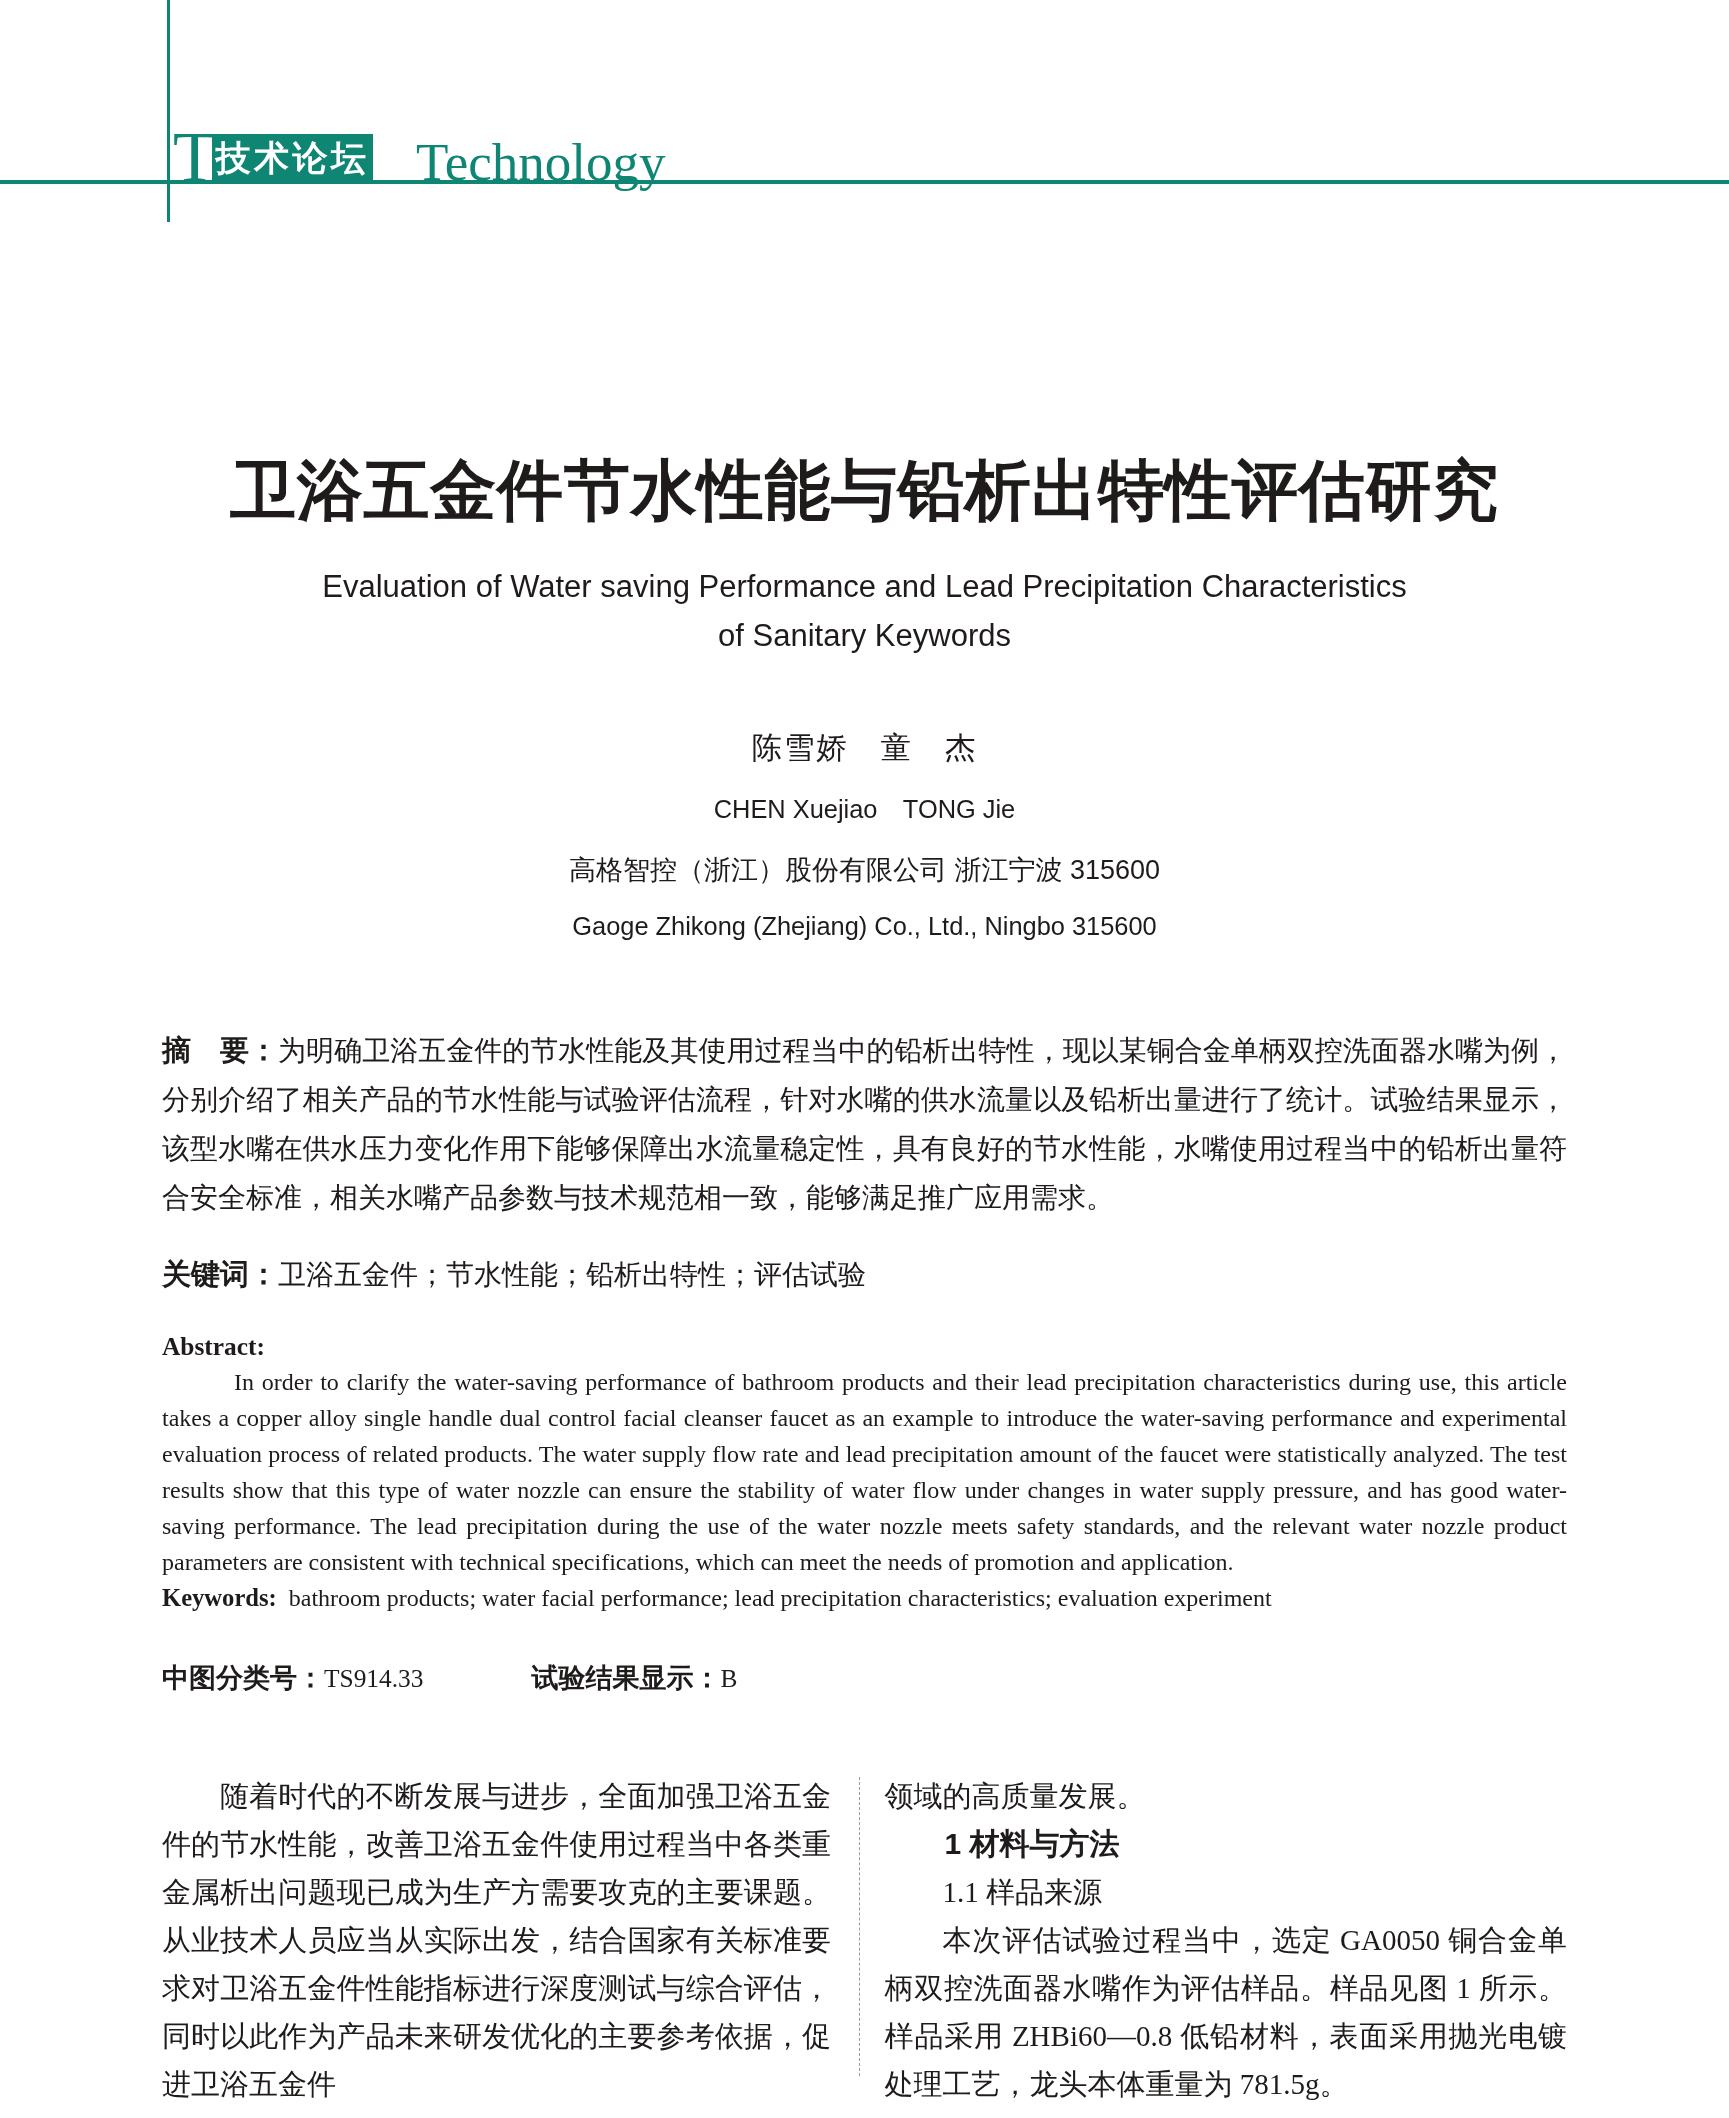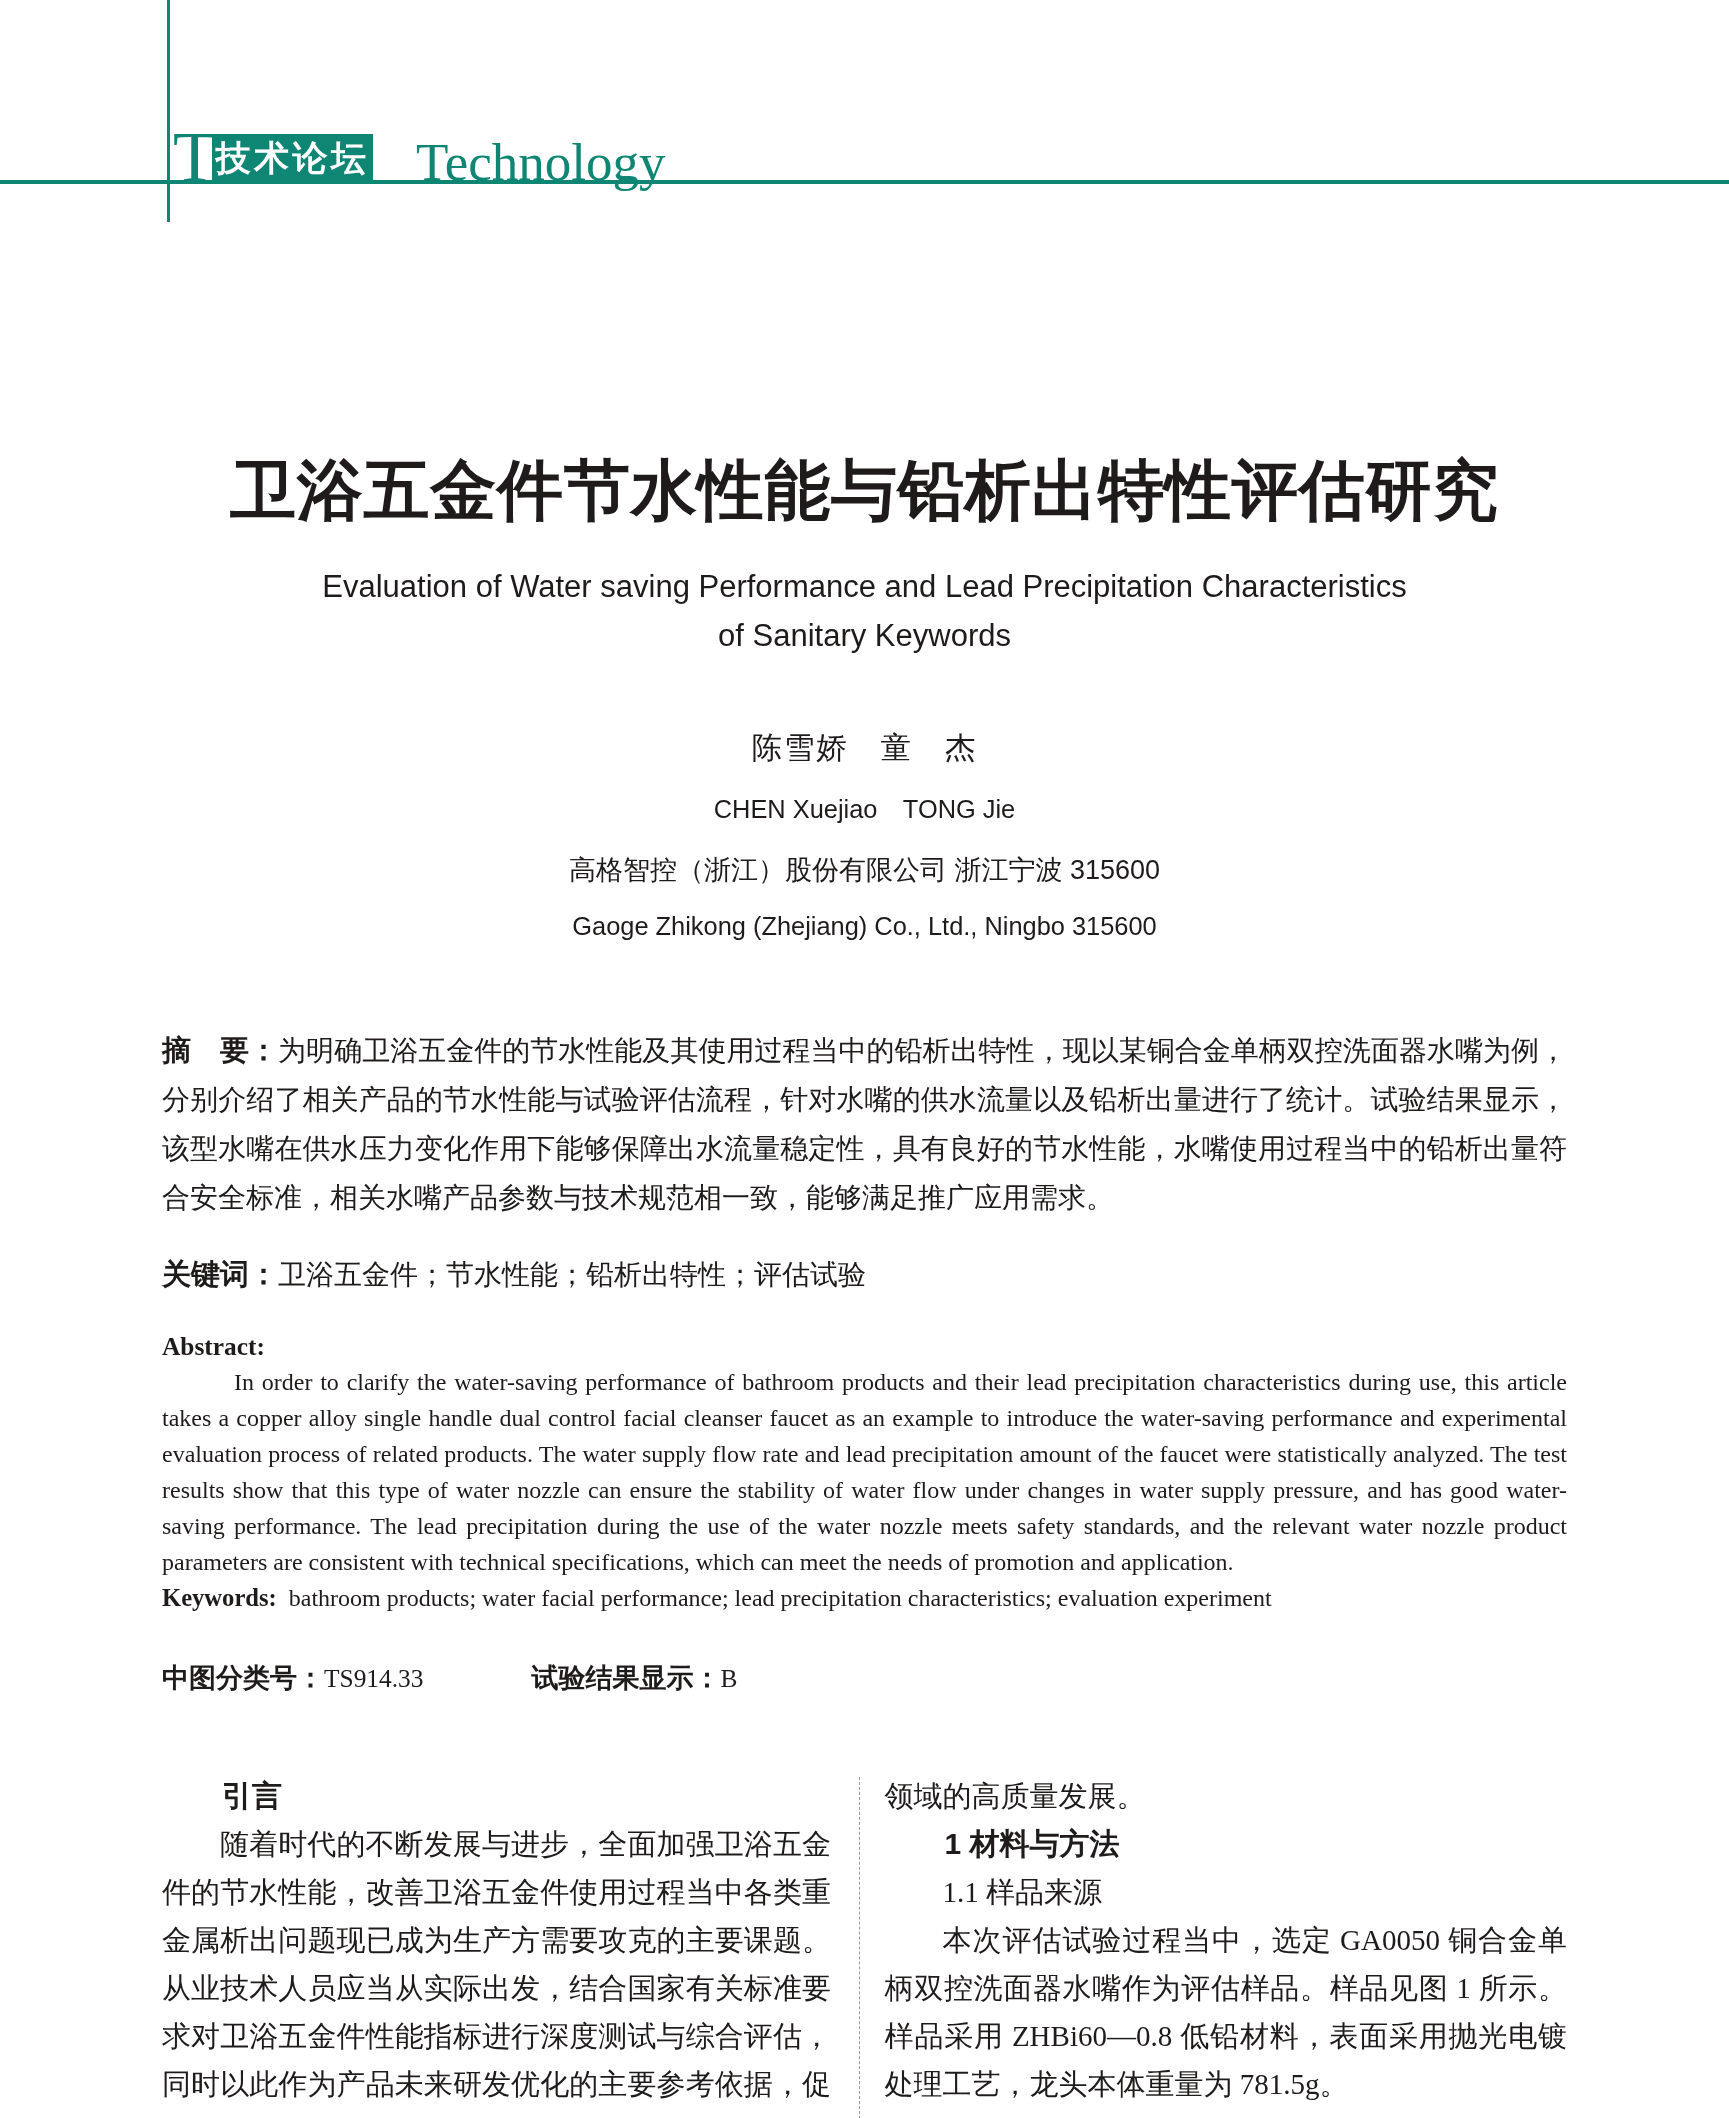--- a/index.html
+++ b/index.html
@@ -170,21 +170,20 @@
     <p class="kw-en">
       <span class="lbl">Keywords:</span><span>bathroom products; water facial performance; lead precipitation characteristics; evaluation experiment</span>
     </p>
 
     <div class="classification">
       <span class="lbl">中图分类号：</span><span>TS914.33</span><span class="lbl gap">试验结果显示：</span><span>B</span>
     </div>
 
     <div class="columns">
       <div class="col-left">
-        <div class="col-heading">引言</div>
         <p>随着时代的不断发展与进步，全面加强卫浴五金件的节水性能，改善卫浴五金件使用过程当中各类重金属析出问题现已成为生产方需要攻克的主要课题。从业技术人员应当从实际出发，结合国家有关标准要求对卫浴五金件性能指标进行深度测试与综合评估，同时以此作为产品未来研发优化的主要参考依据，促进卫浴五金件</p>
       </div>
       <div class="col-divider"></div>
       <div class="col-right">
         <p class="cont">领域的高质量发展。</p>
         <div class="col-heading">1 材料与方法</div>
         <div class="col-subheading">1.1 样品来源</div>
         <p>本次评估试验过程当中，选定 GA0050 铜合金单柄双控洗面器水嘴作为评估样品。样品见图 1 所示。样品采用 ZHBi60—0.8 低铅材料，表面采用抛光电镀处理工艺，龙头本体重量为 781.5g。</p>
       </div>
     </div>

